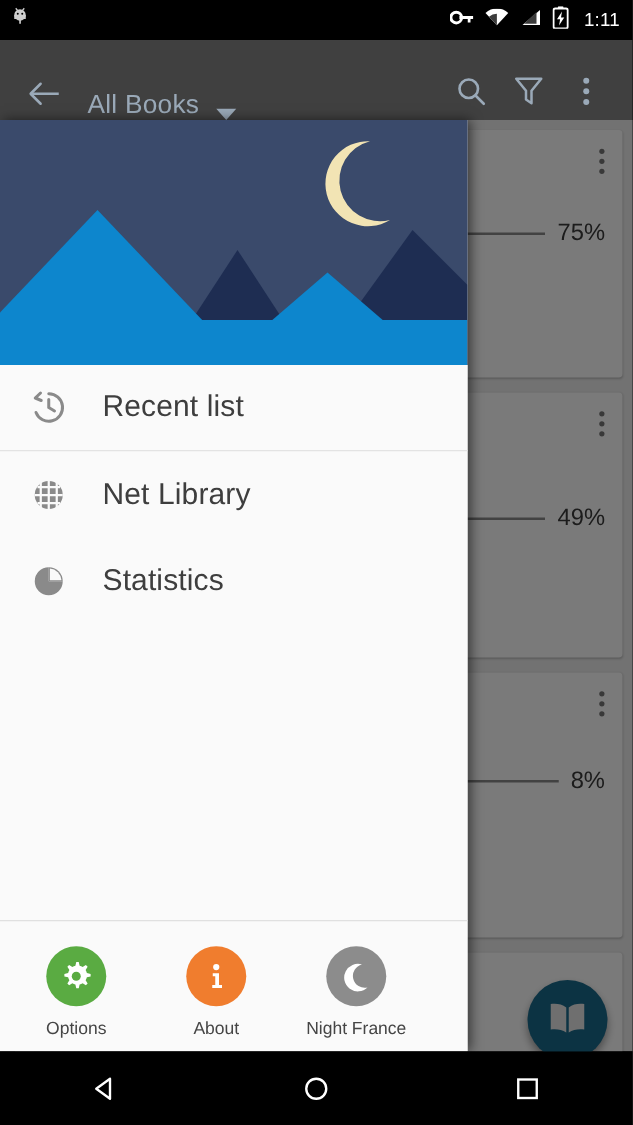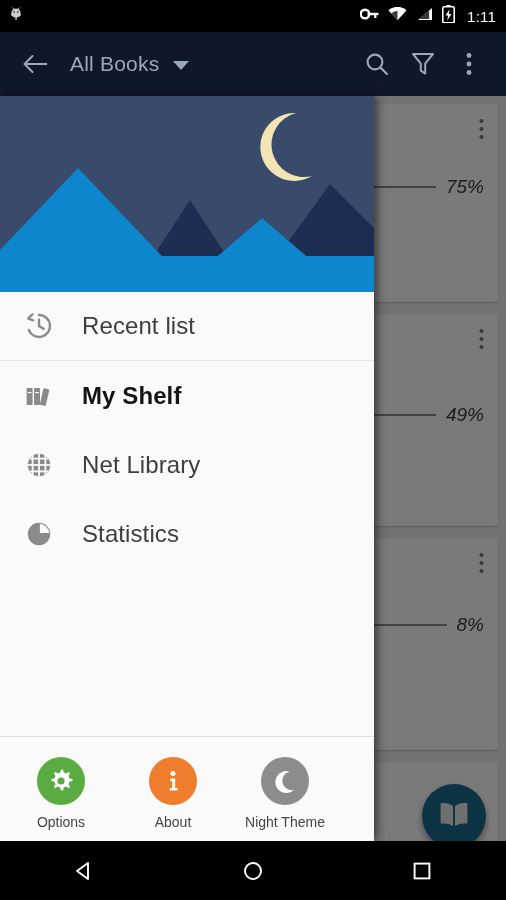--- a/index.html
+++ b/index.html
@@ -17,21 +17,21 @@
     padding:0 10px 0 8px;
   }
   .sb-left{ display:flex; align-items:center; flex:1; }
   .sb-right{ display:flex; align-items:center; gap:9px; }
   .sb-time{ font-size:15px; font-weight:400; letter-spacing:.2px; color:#fff; margin-left:3px;}
   .ic{ display:block; }
 
   
   .toolbar{
     position:absolute; top:32px; left:0; width:506px; height:64px;
-    background:#0f172a; display:flex; align-items:center; padding:0 14px;
+    background:#404040; display:flex; align-items:flex-end; padding:0 14px;
     z-index:5;
   }
   .tb-back{ width:42px; height:42px; display:flex; align-items:center; justify-content:center; }
   .tb-title{
     color:#9aa9b8; font-size:21px; margin-left:14px; letter-spacing:.2px;
   }
   .tb-caret{
     width:0; height:0; border-left:8px solid transparent; border-right:8px solid transparent;
     border-top:9px solid #9aa9b8; margin-left:14px; margin-top:3px;
   }
@@ -48,21 +48,21 @@
     border-radius:3px; box-shadow:0 1px 2px rgba(0,0,0,.22);
     overflow:hidden;
   }
   .card-menu{ position:absolute; top:14px; right:14px; }
   .card-prog-row{
     position:absolute; left:14px; right:14px; display:flex; align-items:center;
   }
   .card-bar{
     flex:1; height:2px; background:#8b8b8b; margin-right:10px;
   }
-  .card-pct{ font-size:19px; color:#3c3c3c; white-space:nowrap;font-style:italic; }
+  .card-pct{ font-size:19px; color:#3c3c3c; white-space:nowrap; }
   .card-desc{
     position:absolute; left:14px; right:14px; font-size:15px;
     line-height:24px; color:#4a4a4a;
   }
   .card-title{
     position:absolute; left:14px; font-size:19px; color:#222;
   }
 
   
   .fab{
@@ -301,32 +301,20 @@
         <span class="d-icon">
           <svg width="30" height="30" viewBox="0 0 30 30">
             <path d="M15 4 a11 11 0 1 1 -10.2 15" fill="none" stroke="#8a8a8a" stroke-width="2.4" stroke-linecap="round"></path>
             <path d="M8.4 3.4 L4.2 7.4 L9 9.4" fill="none" stroke="#8a8a8a" stroke-width="2.4" stroke-linejoin="round" stroke-linecap="round"></path>
             <path d="M15 8.6 V15 L19.6 17.8" fill="none" stroke="#8a8a8a" stroke-width="2.4" stroke-linecap="round"></path>
           </svg>
         </span>
         <span class="d-label">Recent list</span>
       </div>
 
-      <div class="d-item selected">
-        <span class="d-icon">
-          <svg width="30" height="30" viewBox="0 0 30 30">
-            <rect x="2.6" y="7" width="6" height="17" rx="1" fill="#8a8a8a"></rect>
-            <rect x="10" y="7" width="6" height="17" rx="1" fill="#8a8a8a"></rect>
-            <rect x="17.6" y="7.6" width="6" height="17" rx="1" fill="#8a8a8a" transform="rotate(13 20.6 16)"></rect>
-            <rect x="3.6" y="11" width="4" height="1.2" fill="#fafafa"></rect>
-            <rect x="11" y="11" width="4" height="1.2" fill="#fafafa"></rect>
-          </svg>
-        </span>
-        <span class="d-label">My Shelf</span>
-      </div>
 
 
       <div class="d-item">
         <span class="d-icon">
           <svg width="30" height="30" viewBox="0 0 30 30">
             <circle cx="15" cy="15" r="11.2" fill="#8a8a8a"></circle>
             <g stroke="#fafafa" stroke-width="1.8">
               <line x1="15" y1="3.8" x2="15" y2="26.2"></line>
               <line x1="3.8" y1="15" x2="26.2" y2="15"></line>
               <line x1="6" y1="8.6" x2="24" y2="8.6"></line>
@@ -373,21 +361,21 @@
         </div>
         <div class="foot-label">About</div>
       </div>
 
       <div class="foot-btn">
         <div class="foot-circle" style="background:#8c8c8c;">
           <svg width="26" height="26" viewBox="0 0 26 26">
             <path d="M17.6 3.6 a11 11 0 1 0 4.4 18.4 a8.8 8.8 0 1 1 -4.4 -18.4 Z" fill="#fff"></path>
           </svg>
         </div>
-        <div class="foot-label">Night Theme</div>
+        <div class="foot-label">Night France</div>
       </div>
     </div>
   </div>
 
   <div class="navbar">
     <div class="nav-btn">
       <svg width="24" height="24" viewBox="0 0 24 24">
         <path d="M16 4 L5 12 L16 20 Z" fill="none" stroke="#fff" stroke-width="1.9" stroke-linejoin="round"></path>
       </svg>
     </div>

